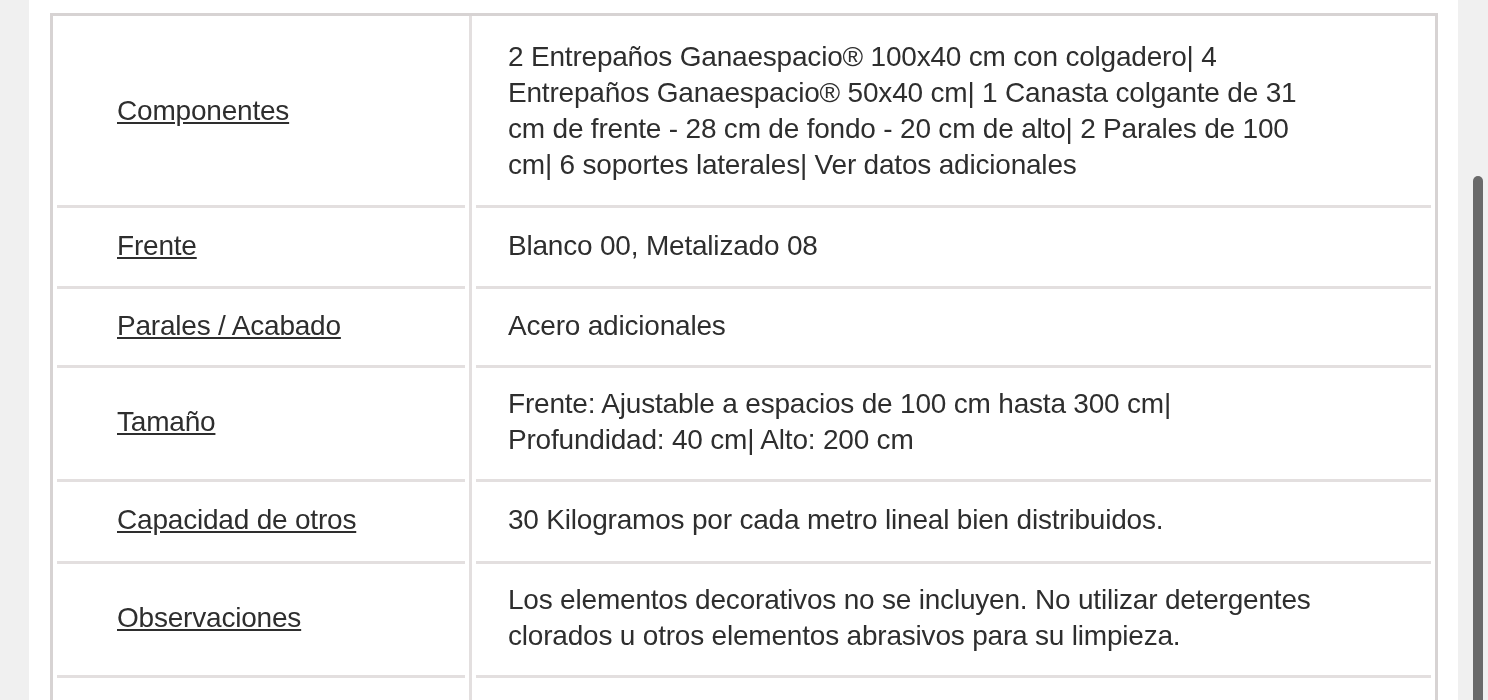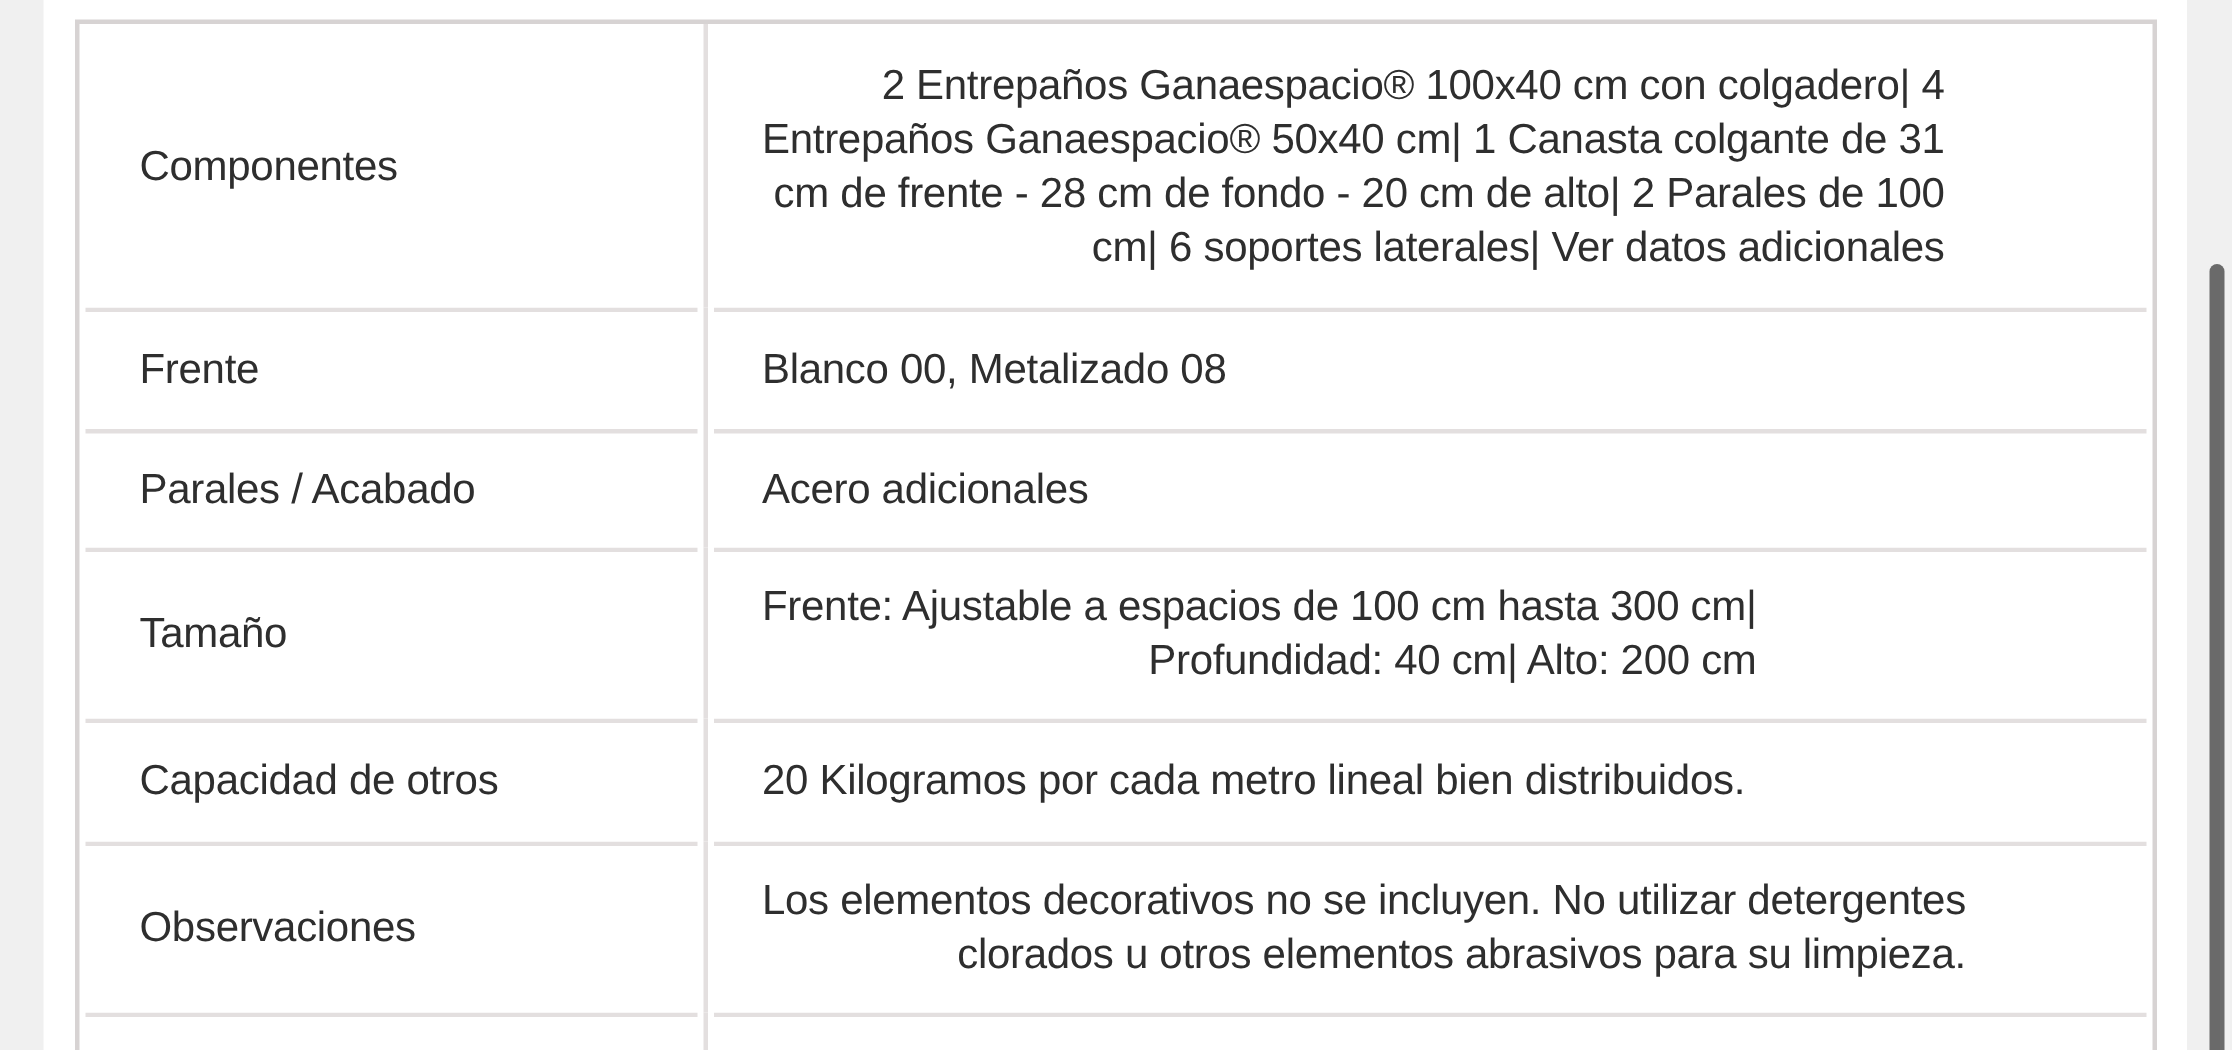--- a/index.html
+++ b/index.html
@@ -57,27 +57,27 @@
     display: flex;
     align-items: center;
     box-sizing: border-box;
     font-size: 28px;
     line-height: 36px;
     letter-spacing: -0.2px;
     overflow: hidden;
   }
   .label-cell {
     border-right: 3px solid #e3dfdf;
-    padding-left: 40px;
+    padding-left: 64px;
     padding-right: 18px;
+    text-decoration: underline;
   }
   .value-cell {
     padding-left: 36px;
     padding-right: 16px;
-    text-align: right;
   }
   
   .spec-row:not(:first-of-type) .cell::before {
     content: "";
     position: absolute;
     top: 0;
     left: 4px;
     right: 4px;
     height: 3px;
     background: #e3dfdf;
@@ -133,21 +133,21 @@
         <span>Frente: Ajustable a espacios de 100 cm hasta 300 cm|
 Profundidad: 40 cm| Alto: 200 cm</span>
       </div>
   </div>
 
   <div class="spec-row">
     <div class="cell label-cell">
         <span>Capacidad de otros</span>
       </div>
     <div class="cell value-cell">
-        <span>20 Kilogramos por cada metro lineal bien distribuidos.</span>
+        <span>30 Kilogramos por cada metro lineal bien distribuidos.</span>
       </div>
   </div>
 
   <div class="spec-row">
     <div class="cell label-cell">
         <span>Observaciones</span>
       </div>
     <div class="cell value-cell">
         <span>Los elementos decorativos no se incluyen. No utilizar detergentes
 clorados u otros elementos abrasivos para su limpieza.</span>

